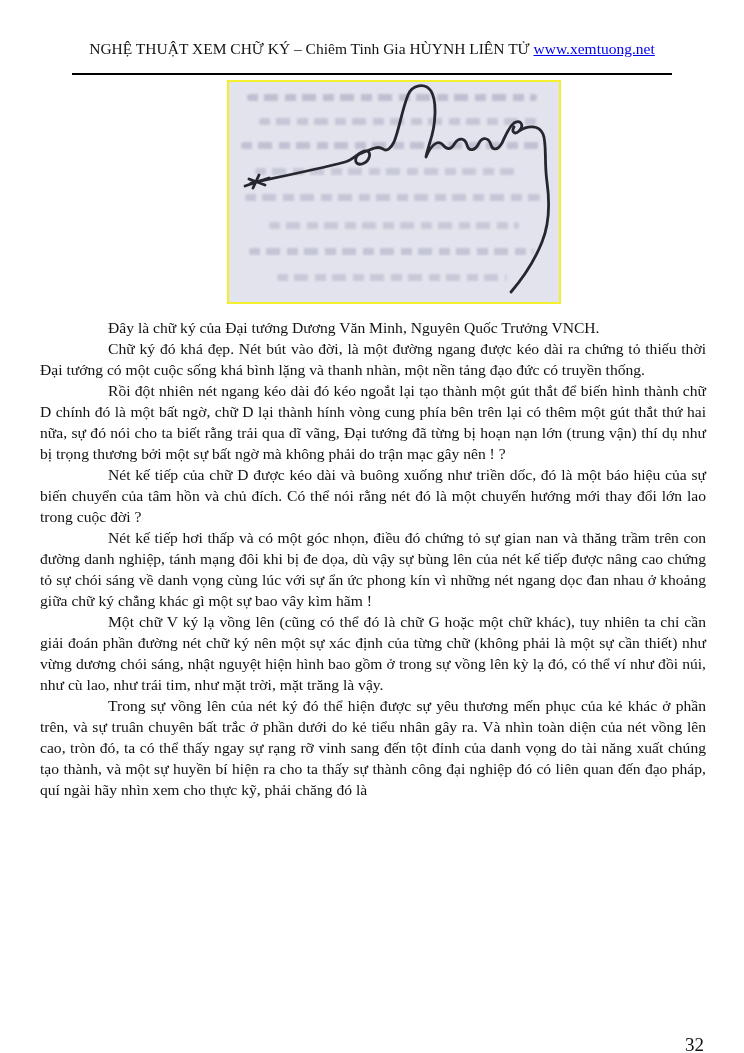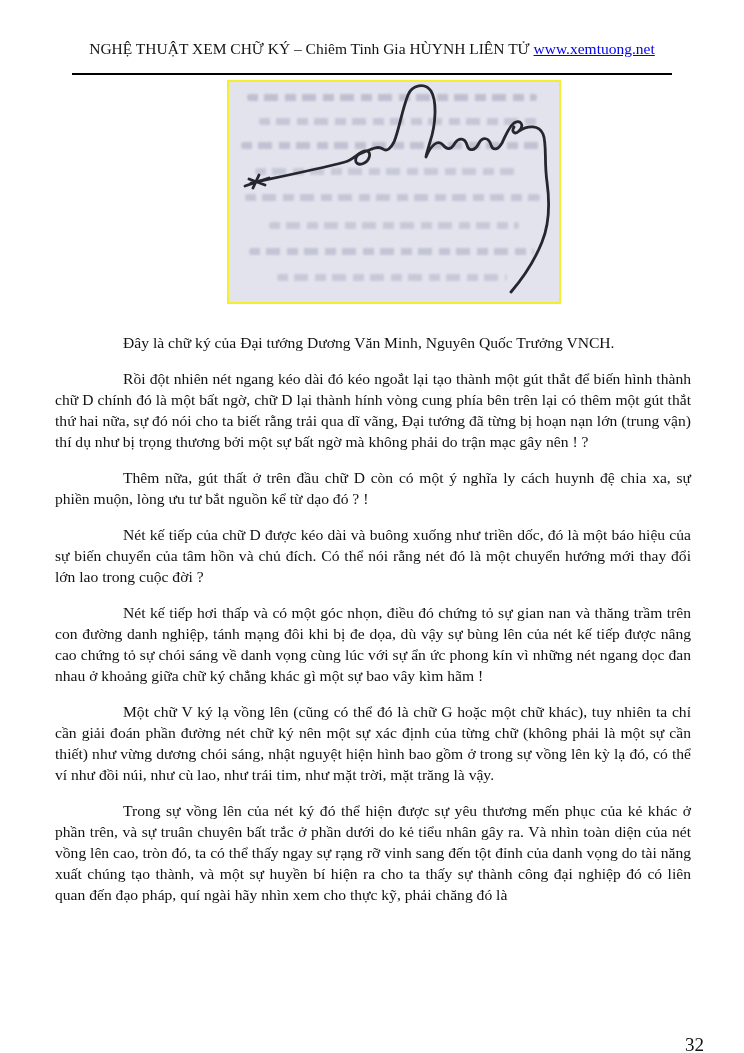--- a/index.html
+++ b/index.html
@@ -45,21 +45,21 @@
     filter:blur(1.3px);
     opacity:.75;
   }
   .sig-svg{position:absolute;left:0;top:0;}
   
   .body-text{
     position:absolute;left:40px;top:317px;width:666px;
     font-size:15.6px;line-height:21px;
     text-align:justify;
   }
-  .body-text p{margin:15px;text-indent:68px;}
+  .body-text p{margin:0;text-indent:68px;}
   
   .page-number{
     position:absolute;top:1034px;right:72px;
     font-size:19px;
     margin-left:23px;
   }
 </style>
 </head>
 <body>
 
@@ -111,22 +111,22 @@
                  C 299 43, 310 43, 314 52
                  C 318 61, 315 80, 318 100
                  C 321 122, 320 143, 313 160
                  C 305 180, 294 196, 282 210"></path>
       </g>
     </svg>
   </div>
 
   <div class="body-text">
       <p>Đây là chữ ký của Đại tướng Dương Văn Minh, Nguyên Quốc Trưởng VNCH.</p>
+      <p>Chữ ký đó khá đẹp. Nét bút vào đời, là một đường ngang được kéo dài ra chứng tỏ thiếu thời Đại tướng có một cuộc sống khá bình lặng và thanh nhàn, một nền tảng đạo đức có truyền thống.</p>
       <p>Rồi đột nhiên nét ngang kéo dài đó kéo ngoắt lại tạo thành một gút thắt để biến hình thành chữ D chính đó là một bất ngờ, chữ D lại thành hính vòng cung phía bên trên lại có thêm một gút thắt thứ hai nữa, sự đó nói cho ta biết rằng trải qua dĩ vãng, Đại tướng đã từng bị hoạn nạn lớn (trung vận) thí dụ như bị trọng thương bởi một sự bất ngờ mà không phải do trận mạc gây nên ! ?</p>
-      <p>Thêm nữa, gút thất ở trên đầu chữ D còn có một ý nghĩa ly cách huynh đệ chia xa, sự phiền muộn, lòng ưu tư bắt nguồn kể từ dạo đó ? !</p>
       <p>Nét kế tiếp của chữ D được kéo dài và buông xuống như triền dốc, đó là một báo hiệu của sự biến chuyển của tâm hồn và chủ đích. Có thể nói rằng nét đó là một chuyển hướng mới thay đổi lớn lao trong cuộc đời ?</p>
       <p>Nét kế tiếp hơi thấp và có một góc nhọn, điều đó chứng tỏ sự gian nan và thăng trầm trên con đường danh nghiệp, tánh mạng đôi khi bị đe dọa, dù vậy sự bùng lên của nét kế tiếp được nâng cao chứng tỏ sự chói sáng về danh vọng cùng lúc với sự ẩn ức phong kín vì những nét ngang dọc đan nhau ở khoảng giữa chữ ký chẳng khác gì một sự bao vây kìm hãm !</p>
       <p>Một chữ V ký lạ vồng lên (cũng có thể đó là chữ G hoặc một chữ khác), tuy nhiên ta chỉ cần giải đoán phần đường nét chữ ký nên một sự xác định của từng chữ (không phải là một sự cần thiết) như vừng dương chói sáng, nhật nguyệt hiện hình bao gồm ở trong sự vồng lên kỳ lạ đó, có thể ví như đồi núi, như cù lao, như trái tim, như mặt trời, mặt trăng là vậy.</p>
       <p>Trong sự vồng lên của nét ký đó thể hiện được sự yêu thương mến phục của kẻ khác ở phần trên, và sự truân chuyên bất trắc ở phần dưới do kẻ tiểu nhân gây ra. Và nhìn toàn diện của nét vồng lên cao, tròn đó, ta có thể thấy ngay sự rạng rỡ vinh sang đến tột đỉnh của danh vọng do tài năng xuất chúng tạo thành, và một sự huyền bí hiện ra cho ta thấy sự thành công đại nghiệp đó có liên quan đến đạo pháp, quí ngài hãy nhìn xem cho thực kỹ, phải chăng đó là</p>
     </div>
 
   <div class="page-number">32</div>
 
 </div>
 

